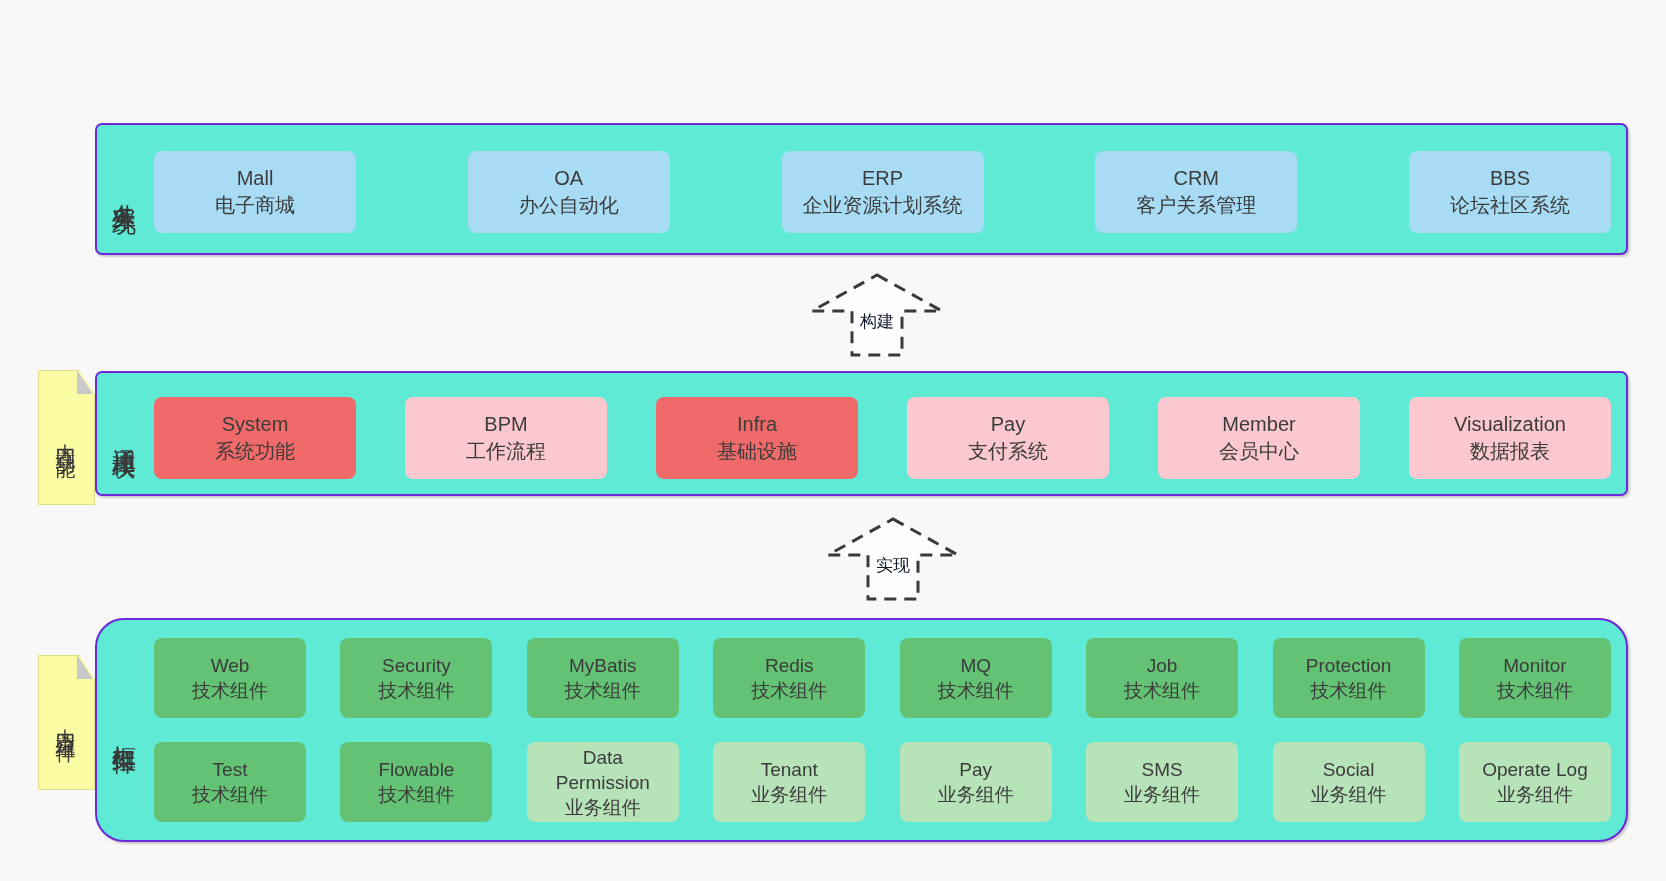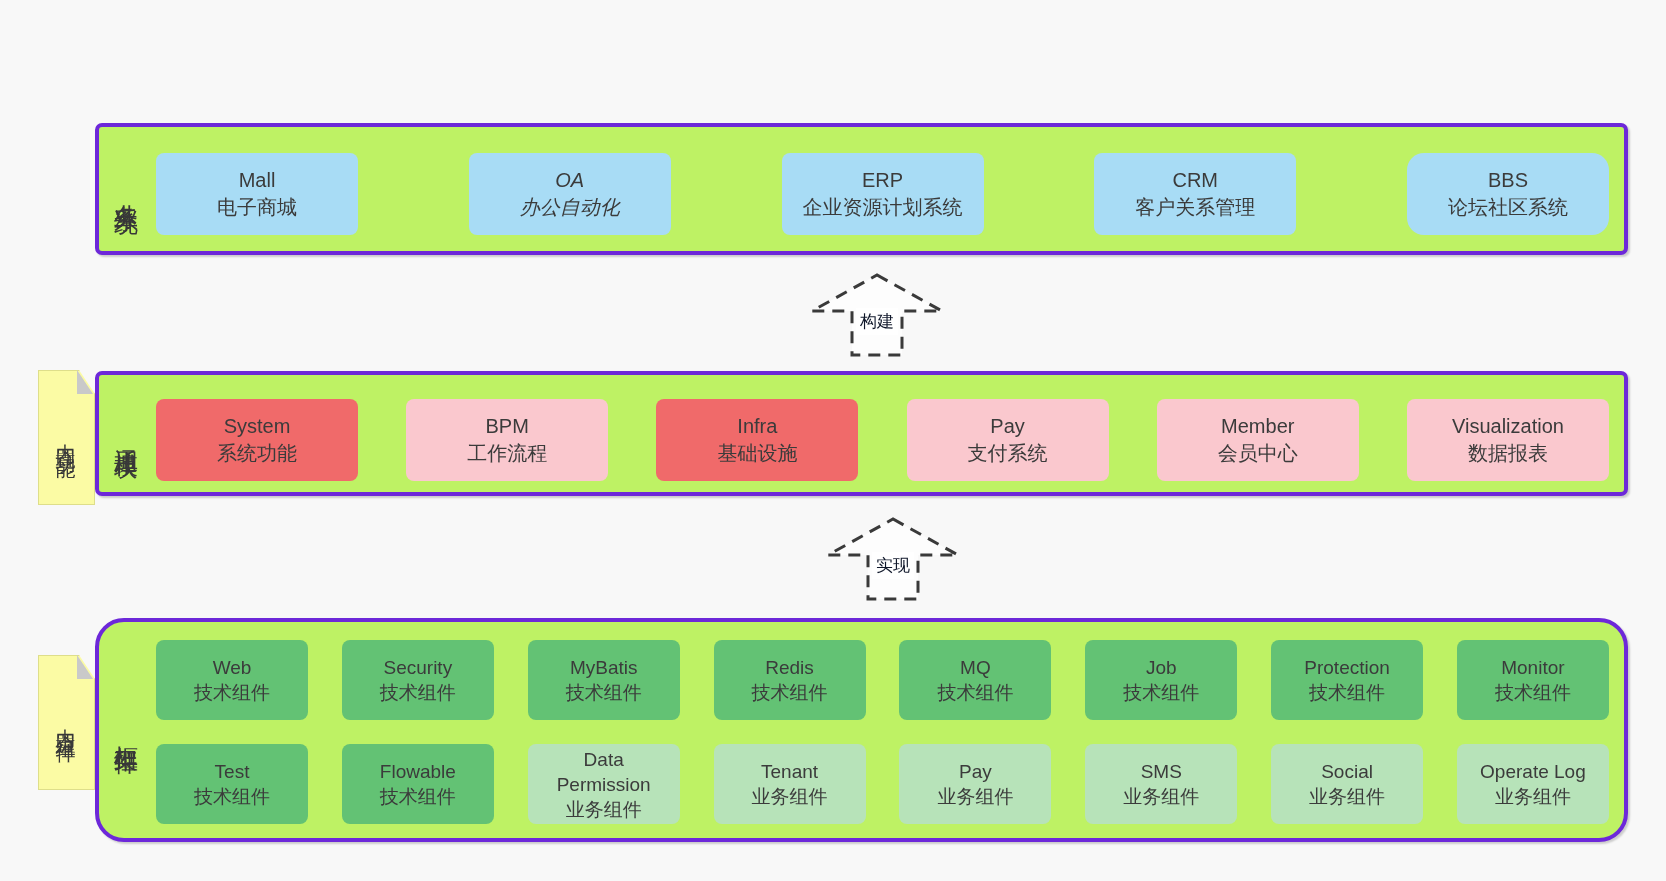--- a/index.html
+++ b/index.html
@@ -4,21 +4,21 @@
 <style>
   html,body { margin:0; padding:0; background:#f8f8f8; }
   .canvas {
     position:relative; width:1666px; height:881px; overflow:hidden;
     background:#f8f8f8; color:#383838;
     font-family:"Liberation Sans","DejaVu Sans",sans-serif;
   }
   
   .band {
     position:absolute; left:95px; width:1533px; box-sizing:border-box;
-    background:#bef264; border:4px solid #6d28d9; border-radius:7px;
+    background:#5eead4; border:2px solid #6d28d9; border-radius:7px;
     box-shadow:2px 2px 2px rgba(0,0,0,0.18);
   }
   .band1 { top:123px; height:132px; }
   .band2 { top:371px; height:125px; }
   .band3 { top:618px; height:224px;border-radius:29px; }
   .band-label {
     position:absolute; left:10px; top:50%; transform:translateY(-50%);
     writing-mode:vertical-rl; text-orientation:upright;
     font-size:24px; letter-spacing:2px; line-height:34px; color:#383838;
     white-space:nowrap;
@@ -72,33 +72,33 @@
 
 <div class="canvas">
 
   <section class="band band1">
     <div class="band-label">业务系统</div>
     <div class="row row-b1">
       <div class="node node-lg" style="background: rgb(168, 220, 245);">
         <span class="nm">Mall</span>
         <span class="ds">电子商城</span>
       </div>
-      <div class="node node-lg" style="background: rgb(168, 220, 245); font-style: italic;">
+      <div class="node node-lg" style="background: rgb(168, 220, 245);">
         <span class="nm">OA</span>
         <span class="ds">办公自动化</span>
       </div>
       <div class="node node-lg" style="background: rgb(168, 220, 245);">
         <span class="nm">ERP</span>
         <span class="ds">企业资源计划系统</span>
       </div>
       <div class="node node-lg" style="background: rgb(168, 220, 245);">
         <span class="nm">CRM</span>
         <span class="ds">客户关系管理</span>
       </div>
-      <div class="node node-lg" style="background: rgb(168, 220, 245); border-radius: 17px;">
+      <div class="node node-lg" style="background: rgb(168, 220, 245);">
         <span class="nm">BBS</span>
         <span class="ds">论坛社区系统</span>
       </div>
     </div>
   </section>
 
   <div class="arrow arrow-1">
     <svg width="136" height="86" viewBox="0 0 136 86">
       <polygon points="68,3 133,39 93,39 93,83 43,83 43,39 3,39" fill="#fdfdfd" stroke="#3a3a3a" stroke-width="3" stroke-dasharray="12,8"></polygon>
     </svg>

